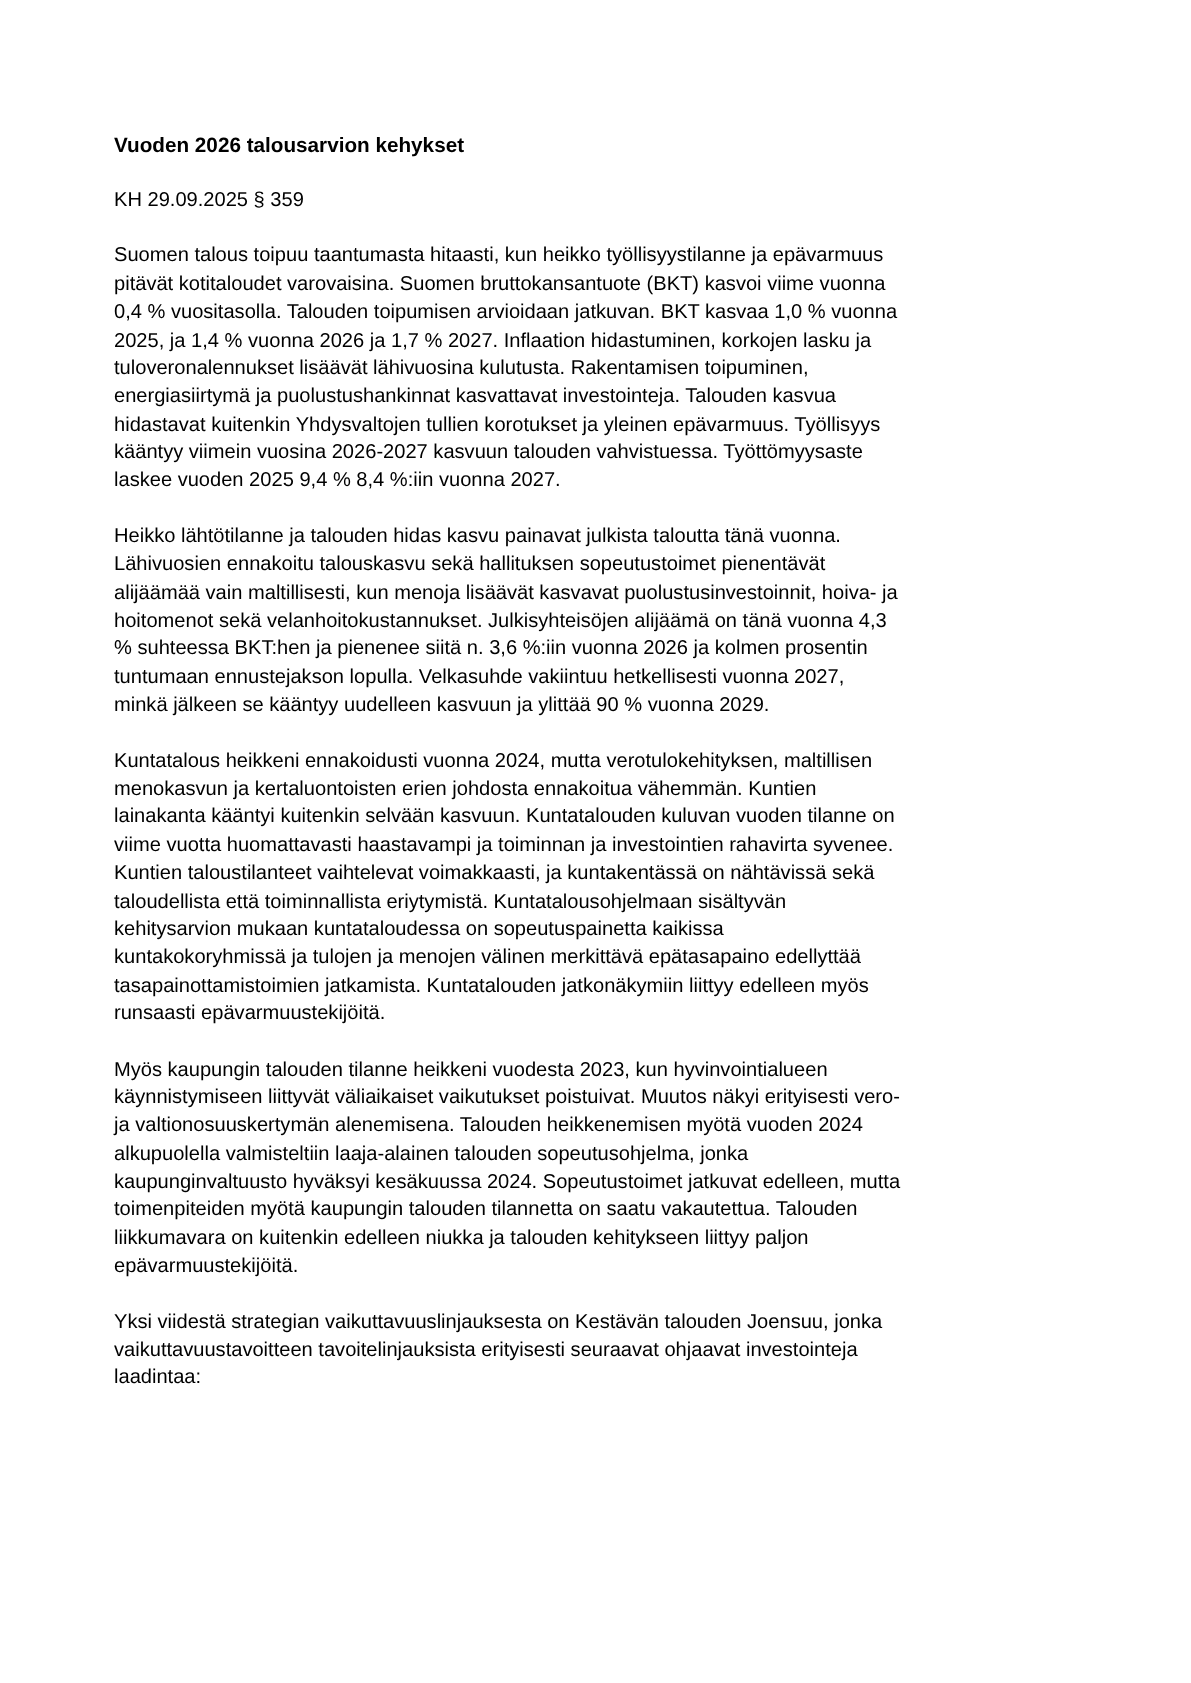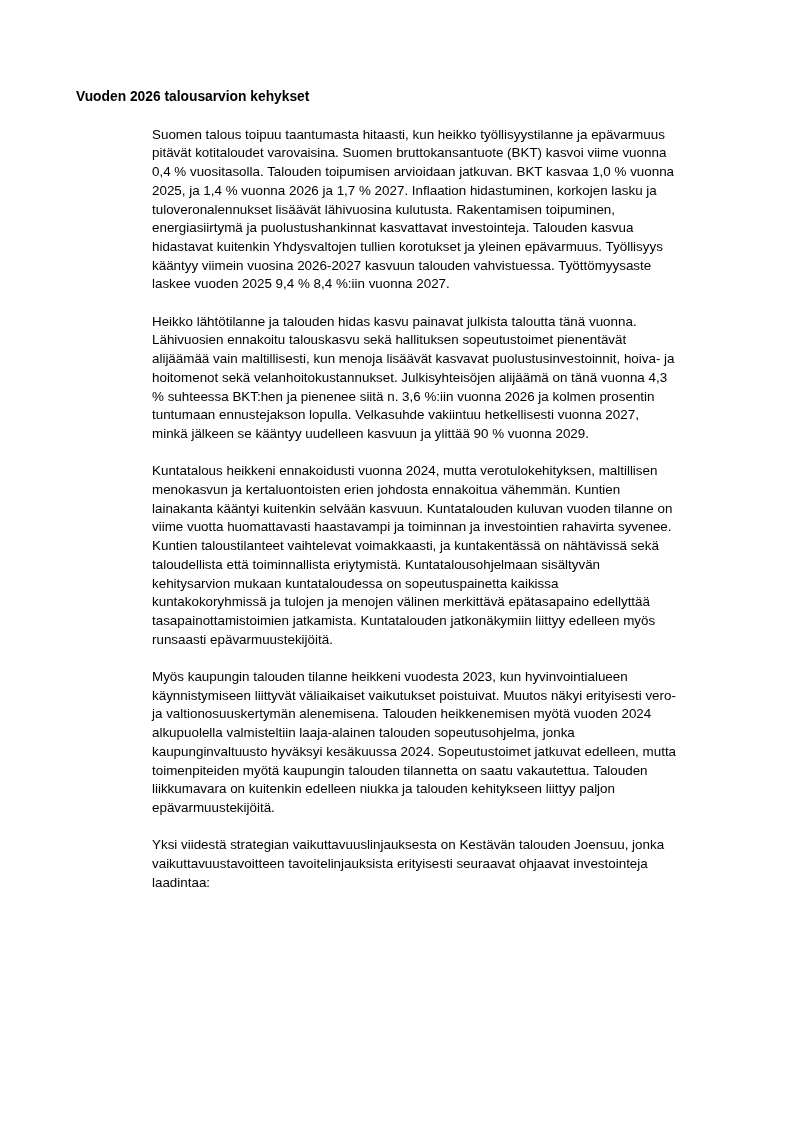--- a/index.html
+++ b/index.html
@@ -26,36 +26,36 @@
     font-size: 13.8px;
     margin: 0 0 17px 0;
   }
   .doc-meta {
     margin: 0 0 19px 0;
   }
   .doc-meta .meta-line {
     margin: 0;
   }
   .doc-body {
-    margin-left: 76px;
     width: 608px;
   }
   .doc-paragraph {
     white-space: pre-wrap;
     margin: 0 0 18.7px 0;
   }
 </style>
 </head>
 <body>
 
 <div class="page">
 
   <h1 class="doc-title">Vuoden 2026 talousarvion kehykset</h1>
 
   <div class="doc-meta">
+    <p class="meta-line">KH 29.09.2025 § 359</p>
   </div>
 
   <div class="doc-body">
     <p class="doc-paragraph">Suomen talous toipuu taantumasta hitaasti, kun heikko työllisyystilanne ja epävarmuus
 pitävät kotitaloudet varovaisina. Suomen bruttokansantuote (BKT) kasvoi viime vuonna
 0,4 % vuositasolla. Talouden toipumisen arvioidaan jatkuvan. BKT kasvaa 1,0 % vuonna
 2025, ja 1,4 % vuonna 2026 ja 1,7 % 2027. Inflaation hidastuminen, korkojen lasku ja
 tuloveronalennukset lisäävät lähivuosina kulutusta. Rakentamisen toipuminen,
 energiasiirtymä ja puolustushankinnat kasvattavat investointeja. Talouden kasvua
 hidastavat kuitenkin Yhdysvaltojen tullien korotukset ja yleinen epävarmuus. Työllisyys

